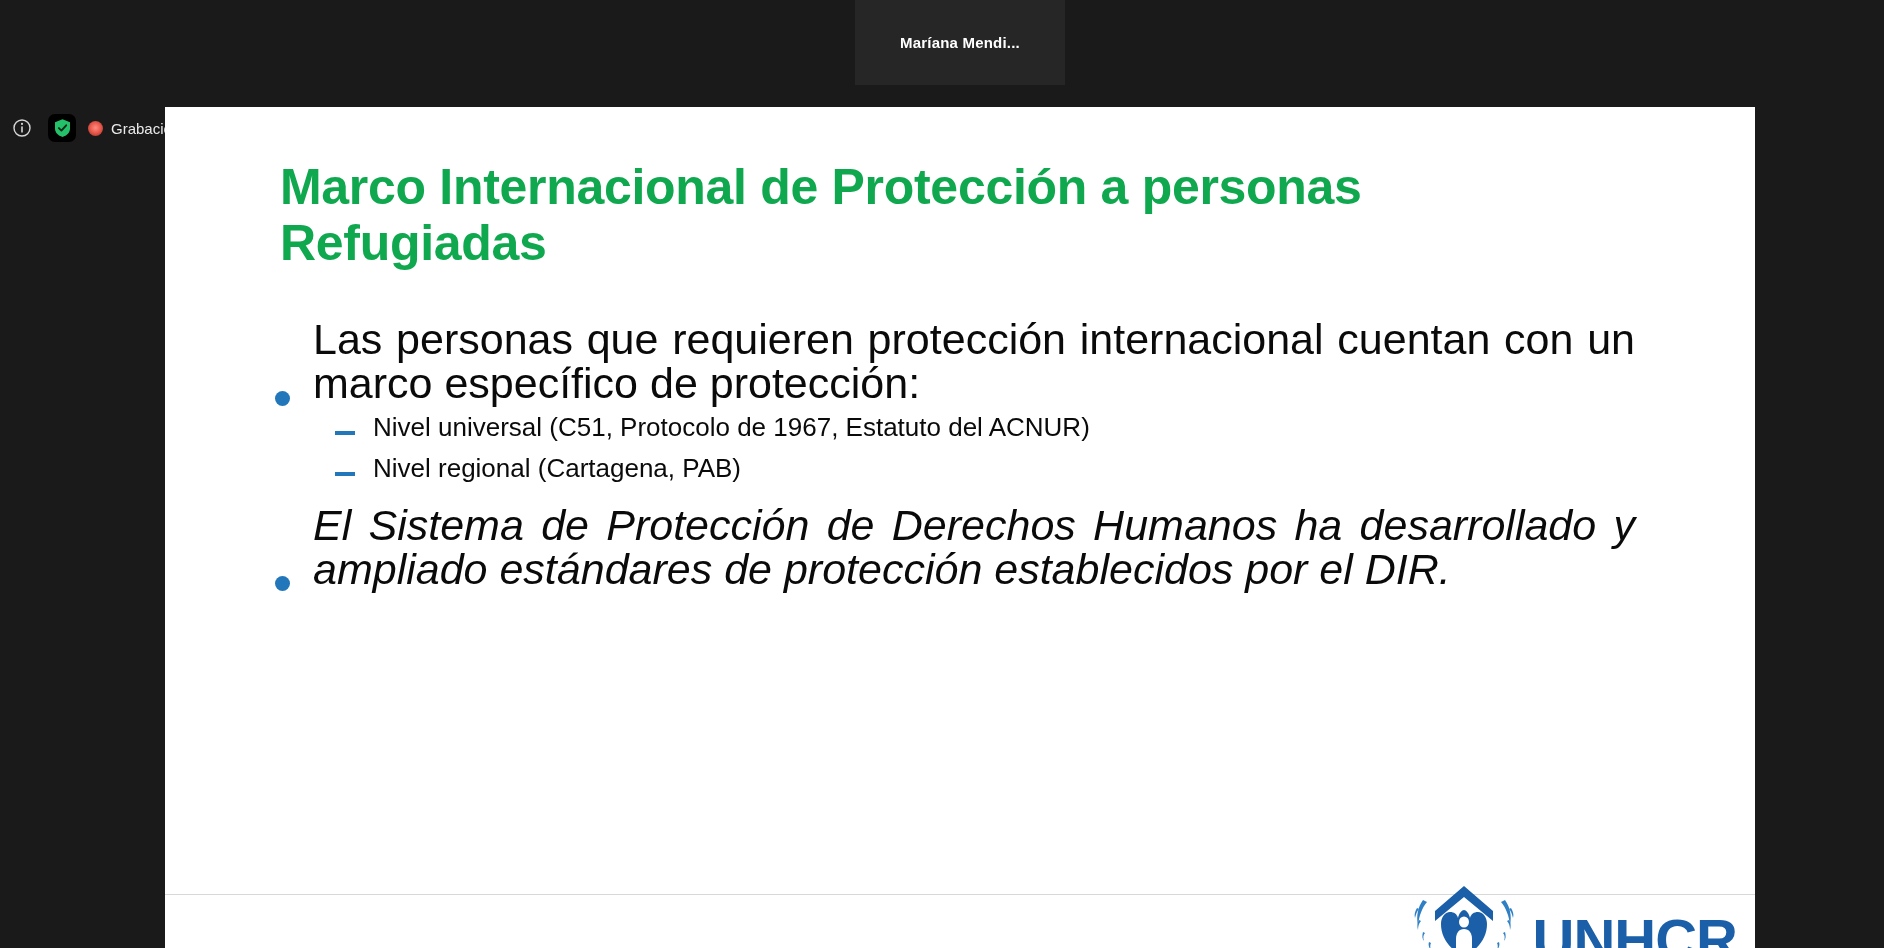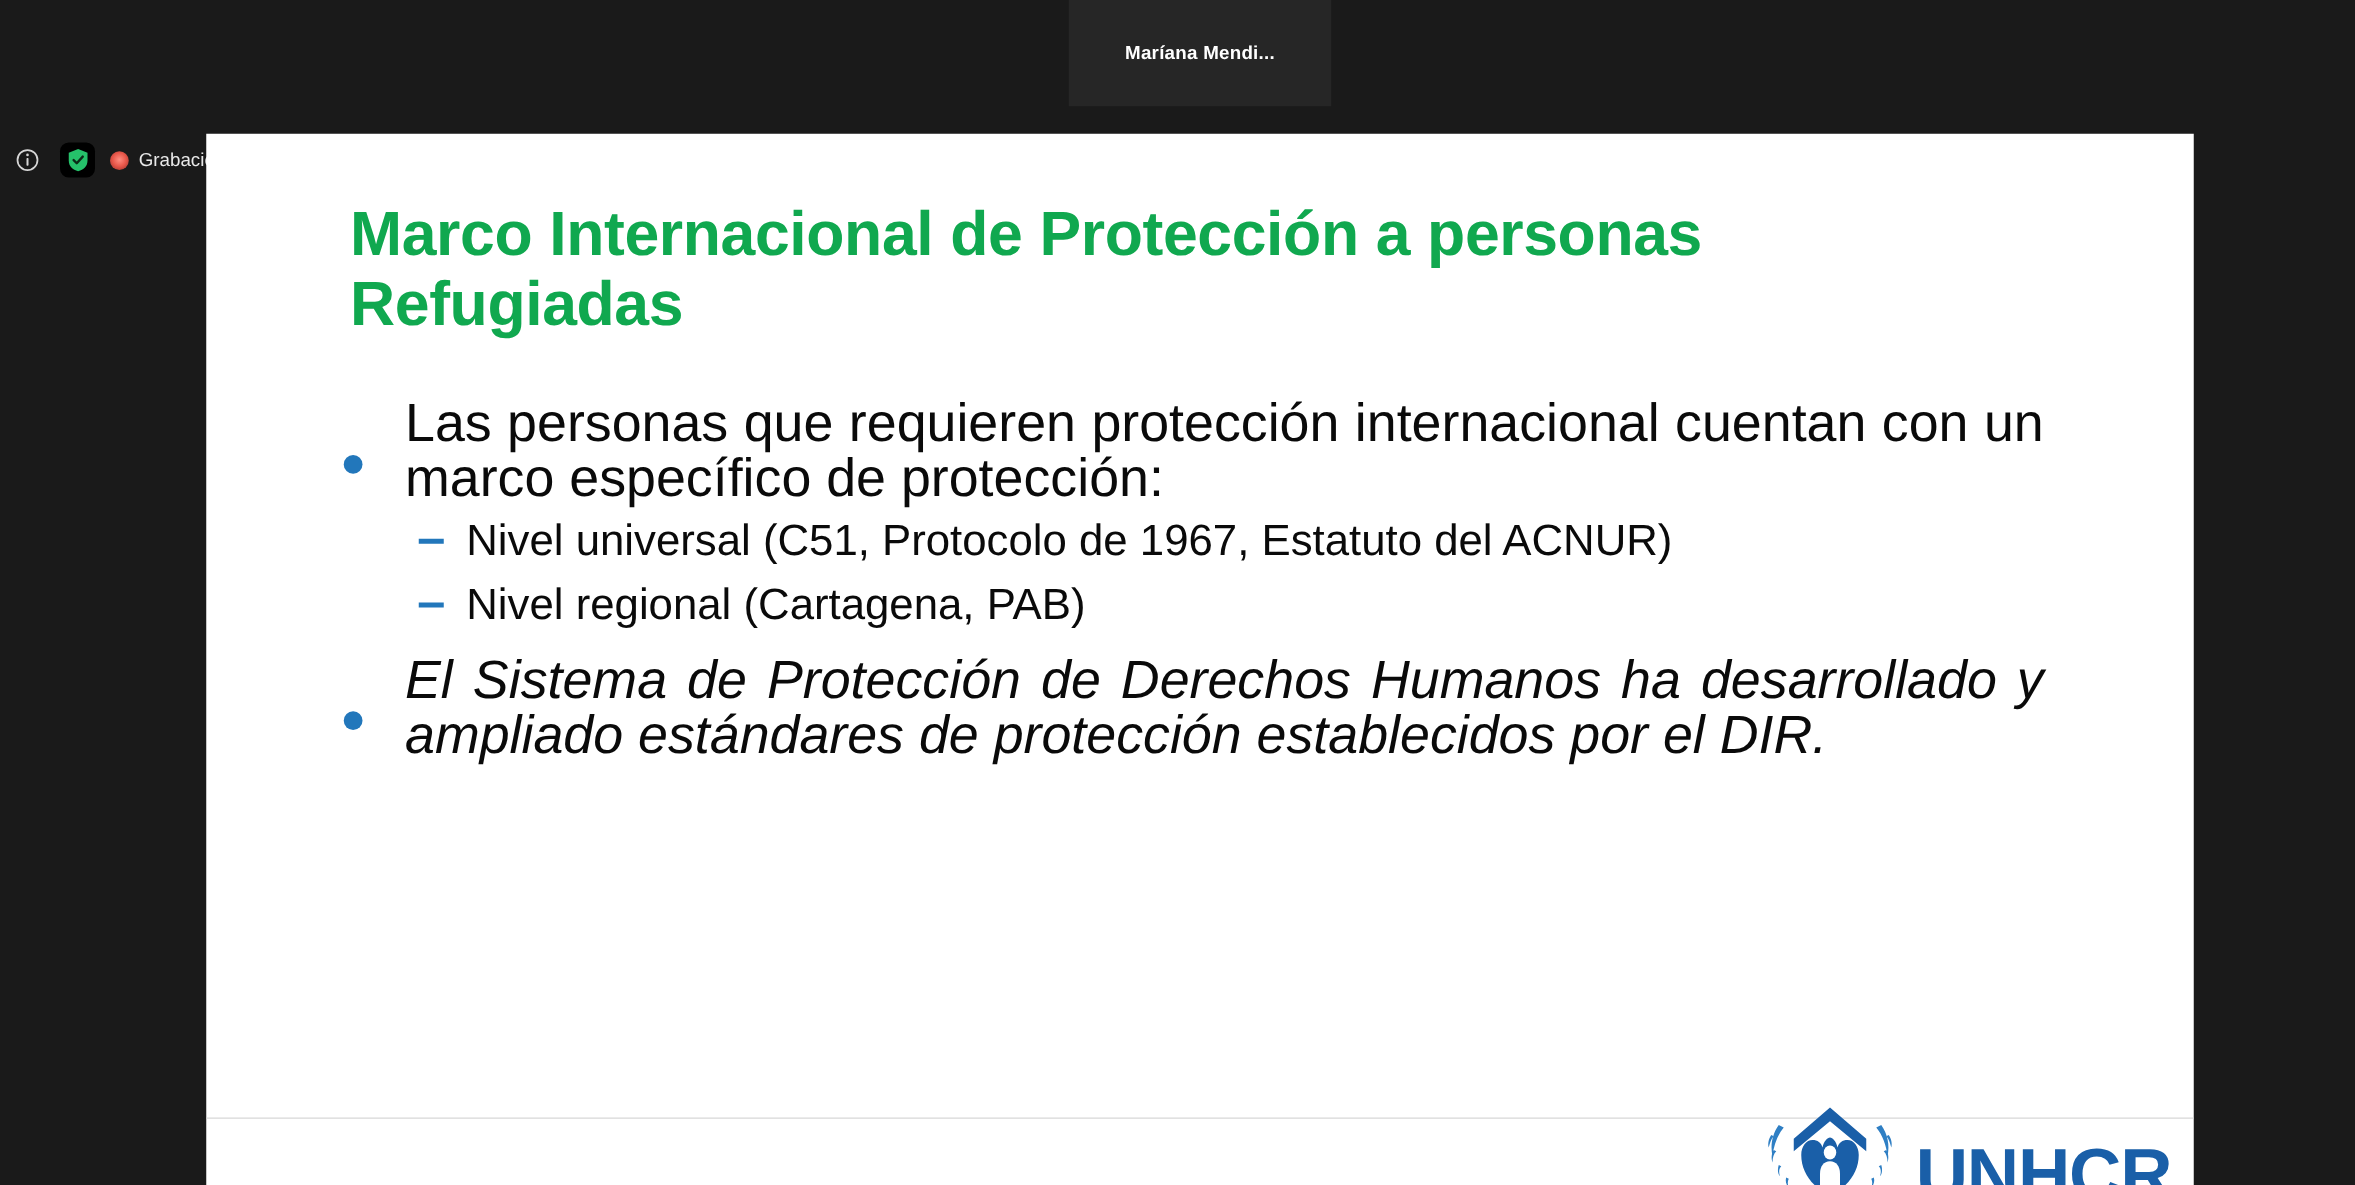--- a/index.html
+++ b/index.html
@@ -104,23 +104,22 @@
     font-weight: bold;
     letter-spacing: -0.3px;
   }
 
   #slide-body {
     padding: 46px 120px 0 110px;
   }
 
   .bullet-l1 {
     display: flex;
-    align-items: center;
+    align-items: flex-end;
     margin-bottom: 2px;
-    gap: 11px;
   }
   .marker-dot {
     flex: none;
     width: 38px;
     padding-top: 21px;
     display: flex;
     justify-content: flex-start;
   }
   .marker-dot i {
     display: block;
@@ -154,21 +153,21 @@
     padding-top: 17px;
   }
   .marker-dash i {
     display: block;
     width: 20px;
     height: 4px;
     background: #2277bb;
   }
   .l2-text {
     flex: 1;
-    font-size: 35px;
+    font-size: 26px;
     line-height: 1.06;
     color: #0a0a0a;
     text-align: justify;
     text-align-last: left;
   }
   .l2-text.no-justify { text-align: center; }
 
   #slide-footer-rule {
     position: absolute;
     left: 0;

